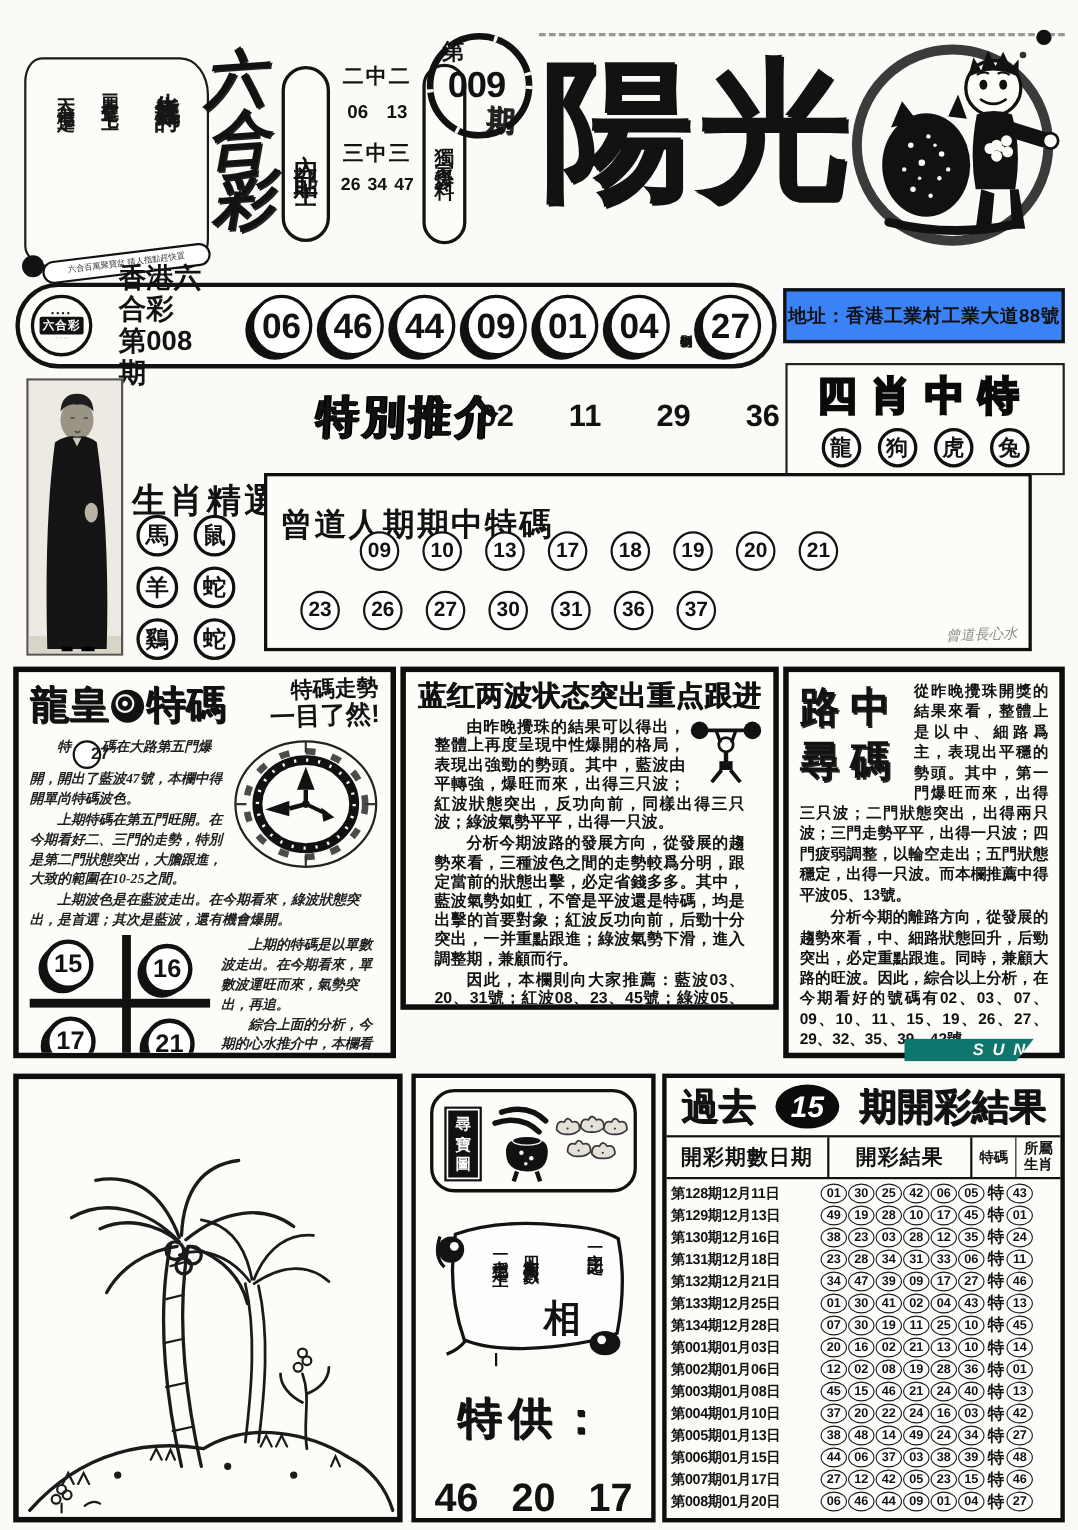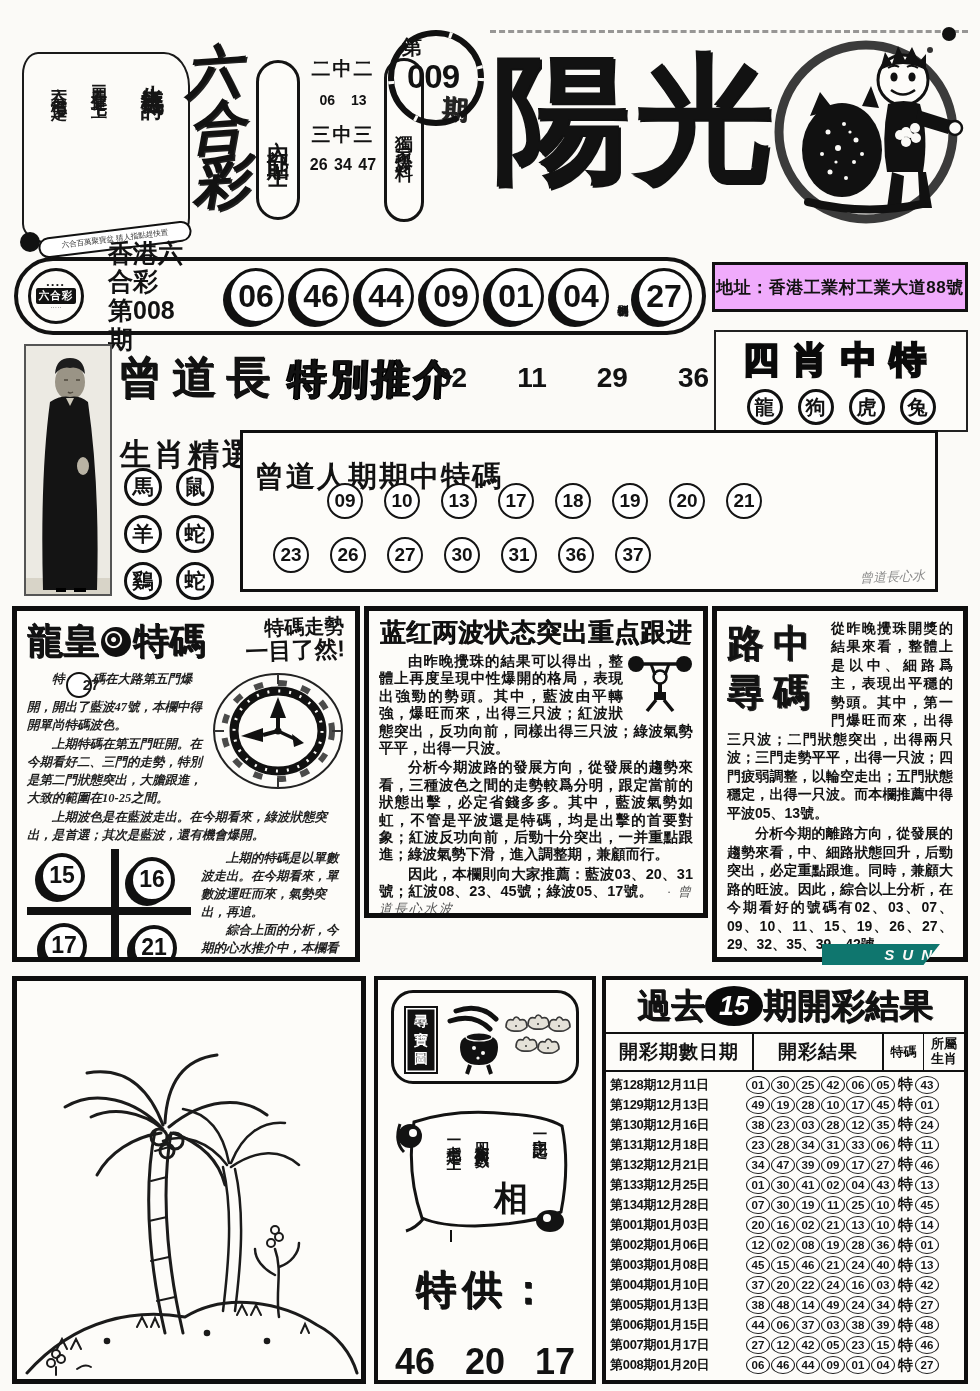--- a/index.html
+++ b/index.html
@@ -19,21 +19,21 @@
   .s-c2{left:24px;top:22px;font-size:16px;font-weight:700;letter-spacing:3px}
   .s-banner{position:absolute;left:14px;bottom:-8px;width:154px;height:21px;background:#fff;border:2px solid #111;
             border-radius:11px;transform:rotate(-7deg);font-size:7.5px;line-height:16px;text-align:center;color:#333;overflow:hidden}
   .brand{left:188px;top:44px;width:80px;font-style:italic;transform:rotate(-4deg)}
   .brand div{font-size:56px;font-weight:900;line-height:.98;text-shadow:1.5px 1.5px 0 #222}
   .pill{border:3px solid #141414;border-radius:24px;display:flex;align-items:center;justify-content:center;background:#fdfcf9}
   .pill-neibu{left:256px;top:60px;width:44px;height:160px}
   .pill-neibu span{writing-mode:vertical-rl;text-orientation:upright;font-size:22px;font-weight:900;letter-spacing:8px}
   .tips{left:304px;top:56px;width:78px;text-align:center}
   .tips .t-h{font-size:19px;font-weight:900;letter-spacing:2px}
-  .tips .t-n{font-size:14px;font-weight:900;word-spacing:12px;margin:10px 0 14px}
+  .tips .t-n{font-size:17px;font-weight:900;word-spacing:12px;margin:10px 0 14px}
   .tips .t-n2{font-size:16px;font-weight:900;word-spacing:2px;margin-top:8px}
   .pill-dujia{left:384px;top:58px;width:40px;height:164px}
   .pill-dujia span{writing-mode:vertical-rl;text-orientation:upright;font-size:18px;font-weight:900;letter-spacing:9px}
   .stamp{left:386px;top:24px;width:100px;height:114px;z-index:3}
   .stamp .st-pre{position:absolute;left:16px;top:10px;font-size:20px;font-weight:900}
   .stamp .st-num{position:absolute;left:21px;top:34px;font-size:33px;font-weight:900;letter-spacing:-1px}
   .stamp .st-suf{position:absolute;left:56px;top:68px;font-size:26px;font-weight:900;text-shadow:1px 1px 0 #111;opacity:.92;transform:rotate(3deg)}
   .masthead{left:492px;top:36px;font-size:138px;font-weight:900;letter-spacing:5px;line-height:1.2;text-shadow:2px 2px 0 #111}
   .mascot{left:770px;top:20px;width:200px;height:222px}
 
@@ -45,21 +45,21 @@
   .logo .dots{font-size:8px;letter-spacing:2px;line-height:4px}
   .logo .chip{background:#111;color:#fff;font-size:10.5px;font-weight:700;padding:1px 3px;border-radius:2px;letter-spacing:1px}
   .logo .sq{font-size:7px;color:#888;line-height:5px}
   .band-name{width:136px;font-size:25px;font-weight:900;line-height:1.15;margin:0 18px}
   .balls{display:flex;gap:9px;align-items:center}
   .ball{position:relative;width:56px;height:56px;border:3.5px solid #111;border-radius:50%;background:#fff;flex:none;
         display:flex;align-items:center;justify-content:center;font-size:32px;font-weight:900;
         box-shadow:-6px 4px 0 -1px #111}
   .sp-label{writing-mode:vertical-rl;text-orientation:upright;font-size:11px;font-weight:700;width:15px;line-height:1;margin:0 2px}
 
-  .addr{left:712px;top:262px;width:256px;height:50px;border:3.5px solid #111;background:#f0abfc;display:flex;
+  .addr{left:712px;top:262px;width:256px;height:50px;border:3.5px solid #111;background:#3b82f6;display:flex;
         align-items:center;justify-content:center;font-size:17px;font-weight:800;letter-spacing:.5px}
   .fourz{left:714px;top:330px;width:254px;height:102px;border:2px solid #222;background:#fdfcf9;text-align:center}
   .fourz .fz-title{margin-top:4px;font-size:36px;font-weight:900;letter-spacing:13px;color:#fff;
                    -webkit-text-stroke:2.4px #0a0a0a;text-shadow:0 0 1.5px #000}
   .fz-circles{display:flex;justify-content:center;gap:15px;margin-top:4px}
   .zodiac-c{width:36px;height:36px;border:3px solid #111;border-radius:50%;display:flex;align-items:center;
             justify-content:center;font-size:20px;font-weight:900;background:#fff}
 
   
   .photo{left:24px;top:344px;width:88px;height:252px;border:2px solid #555;background:#eceae3}
@@ -105,21 +105,21 @@
          display:flex;align-items:center;justify-content:center;font-size:23px;font-weight:900;
          box-shadow:-5px 4px 0 -1px #111}
   .quadtext{font-family:"Liberation Serif","DejaVu Serif",serif;font-style:italic;font-weight:600;
             font-size:12.5px;line-height:1.45;color:#1f1f1f}
   .quadtext p{text-indent:2em}
 
   .wave{left:364px;top:606px;width:344px;height:312px;padding:4px 10px}
   .w-headline{font-size:25.5px;font-weight:900;text-align:center;white-space:nowrap;letter-spacing:.5px;
               text-shadow:.8px 0 0 #000}
   .w-body{font-size:14.5px;font-weight:700;line-height:1.2;text-align:justify;margin-top:3px}
-  .w-body p{text-indent:2em;margin:2px 0}
+  .w-body p{text-indent:2em;margin:2px 16px}
   .lifter{float:right;width:66px;height:58px;margin:2px 0 2px 4px}
   .w-sig{font-family:"Liberation Serif","DejaVu Serif",serif;font-style:italic;font-weight:400;font-size:13px;
          color:#555;margin-left:14px;letter-spacing:2px}
   .wave-foot{display:flex;justify-content:space-between;margin-top:6px;padding:0 4px}
   .rec-col{text-align:center}
   .rec-label{font-size:23px;font-weight:900;letter-spacing:2px;text-shadow:1px 0 0 #000}
 
   .road{left:712px;top:606px;width:256px;height:356px;padding:6px 10px}
   .road-title{float:left;width:96px;margin:2px 8px 4px 0}
   .road-title div{display:flex;gap:10px}
@@ -146,21 +146,21 @@
   .t-intro{left:150px;top:26px;font-size:14.5px;font-weight:700;letter-spacing:2px}
   .t-word{position:absolute;left:114px;top:76px;font-size:34px;font-weight:900}
   .t-l1{left:92px;top:30px;font-size:14.5px;font-weight:800;letter-spacing:2px}
   .t-l2{left:64px;top:32px;font-size:14.5px;font-weight:800;letter-spacing:2px}
   .t-dash{position:absolute;left:70px;top:130px;height:12px;border-left:2.5px solid #111}
   .t-special{text-align:center;font-size:40px;font-weight:900;letter-spacing:6px;margin-top:12px;text-shadow:1px 1px 0 #111}
   .t-nums{display:flex;justify-content:center;gap:30px;margin-top:24px;font-size:36px;font-weight:900}
 
   .results{left:602px;top:976px;width:366px;height:408px;border:4px solid #0e0e0e;background:#fdfcf9;
            display:flex;flex-direction:column}
-  .r-titlebar{height:52px;display:flex;align-items:center;justify-content:center;gap:0}
+  .r-titlebar{height:52px;display:flex;align-items:center;justify-content:center;gap:18px}
   .r-t{font-size:34px;font-weight:900;text-shadow:1px 1px 0 #111}
   .r-oval{width:58px;height:40px;background:#0b0b0b;border-radius:50%;color:#fff;display:flex;align-items:center;
           justify-content:center;font-size:27px;font-weight:900;font-style:italic}
   .r-thead{height:40px;border-top:2.5px solid #111;border-bottom:2.5px solid #111;display:flex;align-items:stretch}
   .r-thead>div{display:flex;align-items:center;justify-content:center;font-weight:700}
   .rh1{width:148px;border-right:2px solid #111;font-size:19px;letter-spacing:1px}
   .rh2{flex:1;border-right:2px solid #111;font-size:19px;letter-spacing:1px}
   .rh3{width:40px;border-right:1.5px solid #111;font-size:13px}
   .rh4{width:40px;font-size:13px;line-height:1.15;padding:0 7px;word-break:break-all;text-align:center}
   .r-tbody{flex:1;display:flex;flex-direction:column;justify-content:space-evenly;padding:2px 4px 4px}
@@ -300,21 +300,20 @@
       <ellipse cx="44" cy="36" rx="15" ry="18" fill="#9a9486"></ellipse>
       <path d="M29,28 Q30,12 44,12 Q58,12 59,28 Q52,20 44,22 Q36,20 29,28 Z" fill="#1d1d1d"></path>
       <path d="M38,34 h4 M50,34 h4 M42,46 q2,2 5,0" stroke="#4d473c" stroke-width="1.5" fill="none"></path>
       <path d="M24,56 Q14,130 17,244 L71,244 Q74,140 62,56 Q53,49 44,51 Q35,49 24,56 Z" fill="#141414"></path>
       <path d="M40,52 L44,60 L48,52" fill="#cfcabb"></path>
       <ellipse cx="57" cy="120" rx="6" ry="9" fill="#b9b3a4"></ellipse>
       <path d="M30,244 h10 M48,244 h12" stroke="#000" stroke-width="4"></path>
     </svg>
   </div>
 
-  <div class="abs zname">曾道長</div>
   <div class="abs zrec-label">特別推介</div>
   <div class="abs zrec-nums">
       <span>02</span>
       <span>11</span>
       <span>29</span>
       <span>36</span>
     </div>
   <div class="abs zs-title">生肖精選</div>
   <div class="abs zs-grid">
       <span class="zodiac-c">馬</span>

